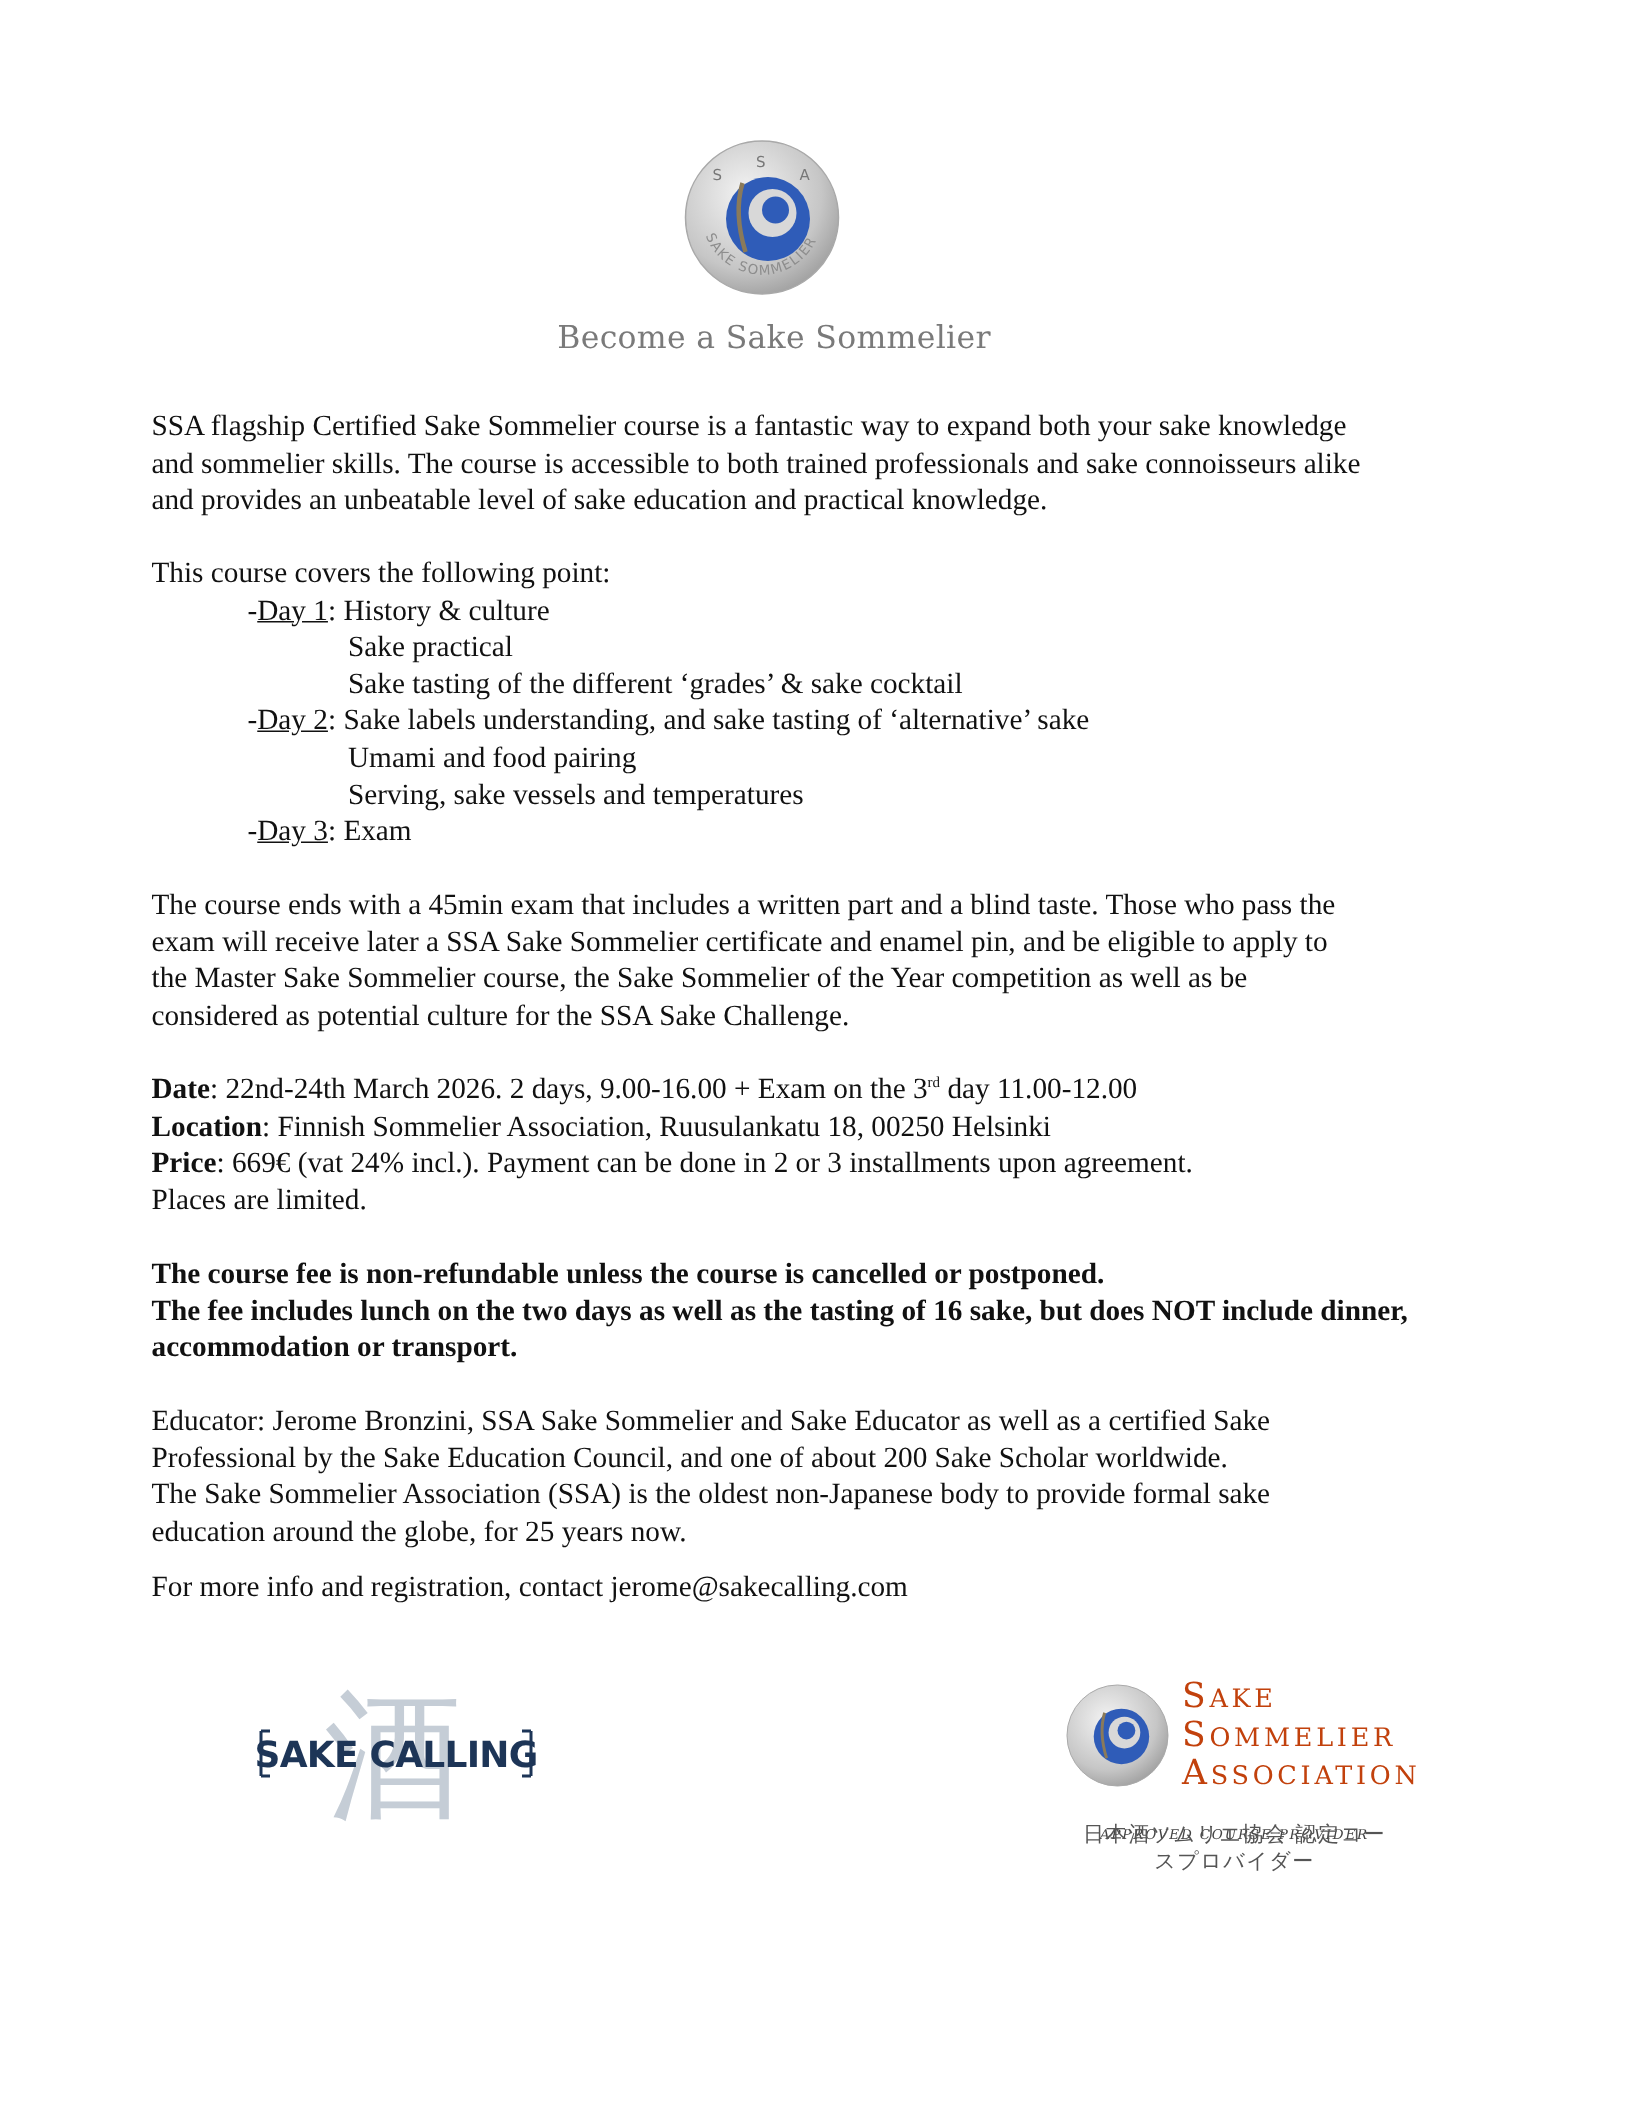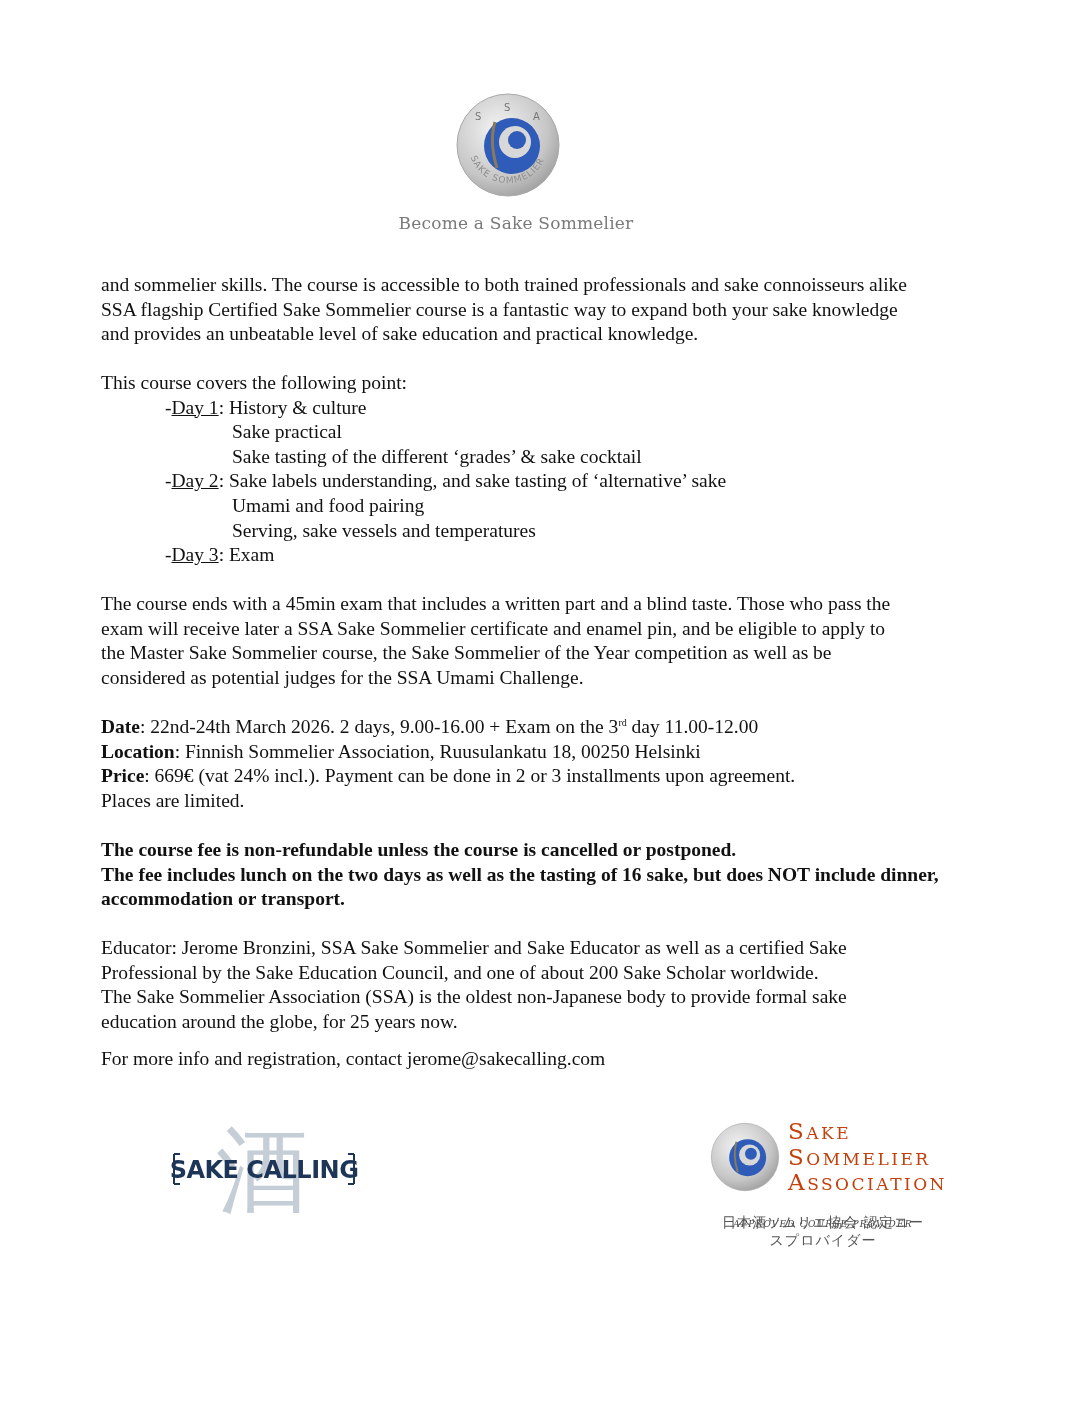--- a/index.html
+++ b/index.html
@@ -1,21 +1,21 @@
 <!DOCTYPE html>
 <html><head>
 <meta charset="utf-8">
 <style>
   html, body { margin:0; padding:0; background:#ffffff; }
   body { width:1088px; height:1408px; position:relative; overflow:hidden;
          font-family:"Liberation Serif", serif; color:#111; }
   .page { position:absolute; left:0; top:0; width:1088px; height:1408px; }
   .logo-top { position:absolute; left:455px; top:92px; width:106px; height:106px; }
   .subtitle { position:absolute; left:0; width:1032px; top:213px; text-align:center;
-              font-family:"DejaVu Serif", serif; font-size:17px; color:#7a7a7a; letter-spacing:0.2px; }
+              font-family:"DejaVu Serif", serif; font-size:21px; color:#7a7a7a; letter-spacing:0.2px; }
   .text { position:absolute; left:101px; width:900px; font-size:19.5px; line-height:24.6px; }
   .text p { margin:0; }
   .indent1 { padding-left:64px; }
   .indent2 { padding-left:131px; }
   u { text-decoration:underline;margin-top:23px; }
   b { font-weight:bold; }
   sup { font-size:10px; line-height:0; vertical-align:super; }
   .sc-logo { position:absolute; left:170px; top:1120px; width:190px; height:95px; }
   .ssa-logo { position:absolute; left:706px; top:1118px; width:230px; height:112px; }
   .ssa-name { position:absolute; left:82px; top:2px; font-family:"DejaVu Serif", serif;
@@ -49,22 +49,22 @@
     <text x="78" y="28" font-size="10" fill="#777" font-family="DejaVu Sans, sans-serif">A</text>
     <path id="ringpath" d="M14 60 A40 40 0 0 0 92 60" fill="none"></path>
     <text font-size="9" fill="#8d8d8d" font-family="DejaVu Sans, sans-serif" letter-spacing="1">
       <textPath href="#ringpath" startOffset="5%">SAKE SOMMELIER</textPath>
     </text>
   </svg>
 
   <div class="subtitle">Become a Sake Sommelier</div>
 
   <div class="text" style="top:273px;">
+    <p>SSA flagship Certified Sake Sommelier course is a fantastic way to expand both your sake knowledge</p>
     <p>and sommelier skills. The course is accessible to both trained professionals and sake connoisseurs alike</p>
-    <p>SSA flagship Certified Sake Sommelier course is a fantastic way to expand both your sake knowledge</p>
     <p>and provides an unbeatable level of sake education and practical knowledge.</p>
   </div>
 
   <div class="text" style="top:371px;">
     <p>This course covers the following point:</p>
 
     <p class="indent1"><span>-</span><u>Day 1</u><span>: </span><span>History &amp; culture</span></p>
     <p class="indent2">Sake practical</p>
     <p class="indent2">Sake tasting of the different ‘grades’ &amp; sake cocktail</p>
 
@@ -72,21 +72,21 @@
     <p class="indent2">Umami and food pairing</p>
     <p class="indent2">Serving, sake vessels and temperatures</p>
 
     <p class="indent1"><span>-</span><u>Day 3</u><span>: </span><span>Exam</span></p>
   </div>
 
   <div class="text" style="top:592px;">
     <p>The course ends with a 45min exam that includes a written part and a blind taste. Those who pass the</p>
     <p>exam will receive later a SSA Sake Sommelier certificate and enamel pin, and be eligible to apply to</p>
     <p>the Master Sake Sommelier course, the Sake Sommelier of the Year competition as well as be</p>
-    <p>considered as potential judges for the SSA Umami Challenge.</p>
+    <p>considered as potential culture for the SSA Sake Challenge.</p>
   </div>
 
   <div class="text" style="top:715px;">
     <p><b>Date</b><span>: 22nd-24th March 2026. 2 days, 9.00-16.00 + Exam on the 3</span><sup>rd</sup><span> day 11.00-12.00</span></p>
     <p><b>Location</b><span>: Finnish Sommelier Association, Ruusulankatu 18, 00250 Helsinki</span></p>
     <p><b>Price</b><span>: 669€ (vat 24% incl.). Payment can be done in 2 or 3 installments upon agreement.</span></p>
     <p>Places are limited.</p>
   </div>
 
   <div class="text" style="top:838px;font-weight:bold;">

